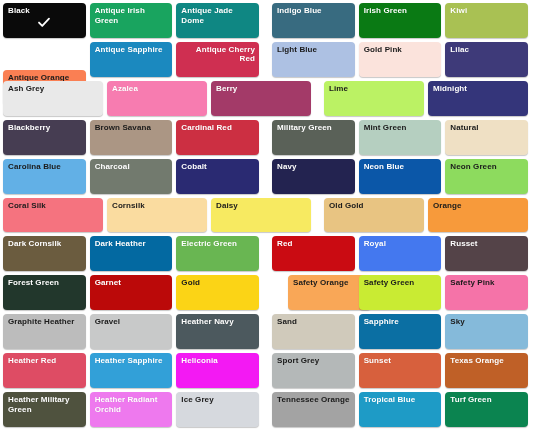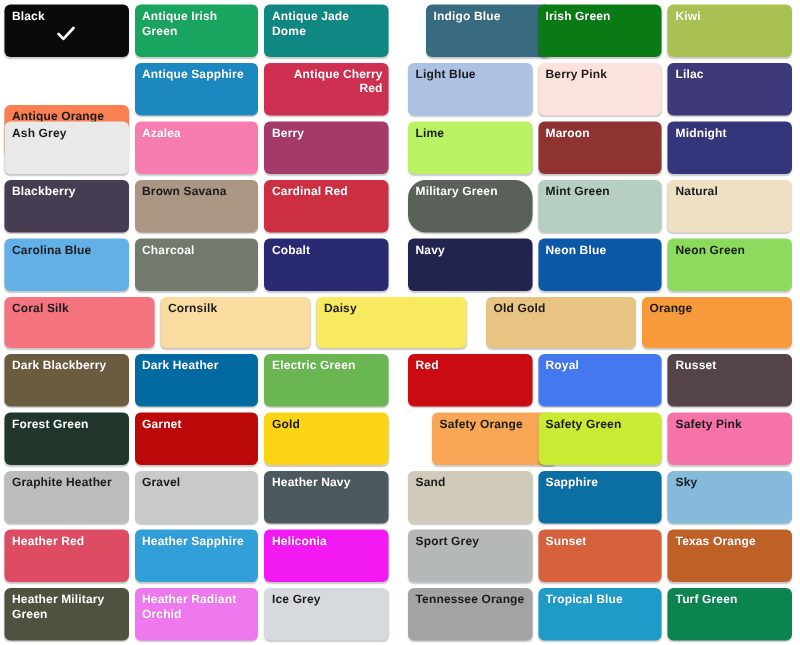--- a/index.html
+++ b/index.html
@@ -102,21 +102,21 @@
           <span class="swatch-label">Antique Irish Green</span>
         </div>
       </div>
       <div class="swatch-cell">
         <div class="swatch light-text" role="radio" aria-checked="false" title="Antique Jade Dome" style="background: rgb(15, 135, 131);">
           <span class="swatch-label">Antique Jade Dome</span>
         </div>
       </div>
       <div class="group-gap"></div>
       <div class="swatch-cell">
-        <div class="swatch light-text" role="radio" aria-checked="false" title="Indigo Blue" style="background: rgb(56, 107, 128); margin-left: 12px;">
+        <div class="swatch light-text" role="radio" aria-checked="false" title="Indigo Blue" style="background: rgb(56, 107, 128);">
           <span class="swatch-label">Indigo Blue</span>
         </div>
       </div>
       <div class="swatch-cell">
         <div class="swatch light-text" role="radio" aria-checked="false" title="Irish Green" style="background: rgb(10, 122, 20);">
           <span class="swatch-label">Irish Green</span>
         </div>
       </div>
       <div class="swatch-cell">
         <div class="swatch light-text" role="radio" aria-checked="false" title="Kiwi" style="background: rgb(169, 193, 83);">
@@ -141,21 +141,21 @@
         </div>
       </div>
       <div class="group-gap"></div>
       <div class="swatch-cell">
         <div class="swatch dark-text" role="radio" aria-checked="false" title="Light Blue" style="background: rgb(173, 193, 227);">
           <span class="swatch-label">Light Blue</span>
         </div>
       </div>
       <div class="swatch-cell">
         <div class="swatch dark-text" role="radio" aria-checked="false" title="Light Pink" style="background: rgb(251, 227, 220);">
-          <span class="swatch-label">Berry Pink</span>
+          <span class="swatch-label">Gold Pink</span>
         </div>
       </div>
       <div class="swatch-cell">
         <div class="swatch light-text" role="radio" aria-checked="false" title="Lilac" style="background: rgb(62, 58, 121);">
           <span class="swatch-label">Lilac</span>
         </div>
       </div>
     </div>
     <div class="swatch-row">
       <div class="swatch-cell">
@@ -173,25 +173,20 @@
           <span class="swatch-label">Berry</span>
         </div>
       </div>
       <div class="group-gap"></div>
       <div class="swatch-cell">
         <div class="swatch dark-text" role="radio" aria-checked="false" title="Lime" style="background: rgb(187, 242, 100);">
           <span class="swatch-label">Lime</span>
         </div>
       </div>
       <div class="swatch-cell">
-        <div class="swatch light-text" role="radio" aria-checked="false" title="Maroon" style="background: rgb(143, 50, 50);">
-          <span class="swatch-label">Maroon</span>
-        </div>
-      </div>
-      <div class="swatch-cell">
         <div class="swatch light-text" role="radio" aria-checked="false" title="Midnight" style="background: rgb(52, 53, 122);">
           <span class="swatch-label">Midnight</span>
         </div>
       </div>
     </div>
     <div class="swatch-row">
       <div class="swatch-cell">
         <div class="swatch light-text" role="radio" aria-checked="false" title="Blackberry" style="background: rgb(70, 61, 82);">
           <span class="swatch-label">Blackberry</span>
         </div>
@@ -201,21 +196,21 @@
           <span class="swatch-label">Brown Savana</span>
         </div>
       </div>
       <div class="swatch-cell">
         <div class="swatch light-text" role="radio" aria-checked="false" title="Cardinal Red" style="background: rgb(204, 47, 66);">
           <span class="swatch-label">Cardinal Red</span>
         </div>
       </div>
       <div class="group-gap"></div>
       <div class="swatch-cell">
-        <div class="swatch light-text" role="radio" aria-checked="false" title="Military Green" style="background: rgb(90, 97, 88); border-radius: 12px;">
+        <div class="swatch light-text" role="radio" aria-checked="false" title="Military Green" style="background: rgb(90, 97, 88);">
           <span class="swatch-label">Military Green</span>
         </div>
       </div>
       <div class="swatch-cell">
         <div class="swatch dark-text" role="radio" aria-checked="false" title="Mint Green" style="background: rgb(181, 207, 192);">
           <span class="swatch-label">Mint Green</span>
         </div>
       </div>
       <div class="swatch-cell">
         <div class="swatch dark-text" role="radio" aria-checked="false" title="Natural" style="background: rgb(239, 224, 196);">
@@ -280,21 +275,21 @@
       </div>
       <div class="swatch-cell">
         <div class="swatch dark-text" role="radio" aria-checked="false" title="Orange" style="background: rgb(247, 154, 59);">
           <span class="swatch-label">Orange</span>
         </div>
       </div>
     </div>
     <div class="swatch-row">
       <div class="swatch-cell">
         <div class="swatch light-text" role="radio" aria-checked="false" title="Dark Chocolate" style="background: rgb(107, 92, 63);">
-          <span class="swatch-label">Dark Blackberry</span>
+          <span class="swatch-label">Dark Cornsilk</span>
         </div>
       </div>
       <div class="swatch-cell">
         <div class="swatch light-text" role="radio" aria-checked="false" title="Dark Heather" style="background: #0369a1;">
           <span class="swatch-label">Dark Heather</span>
         </div>
       </div>
       <div class="swatch-cell">
         <div class="swatch light-text" role="radio" aria-checked="false" title="Electric Green" style="background: rgb(105, 182, 82);">
           <span class="swatch-label">Electric Green</span>

